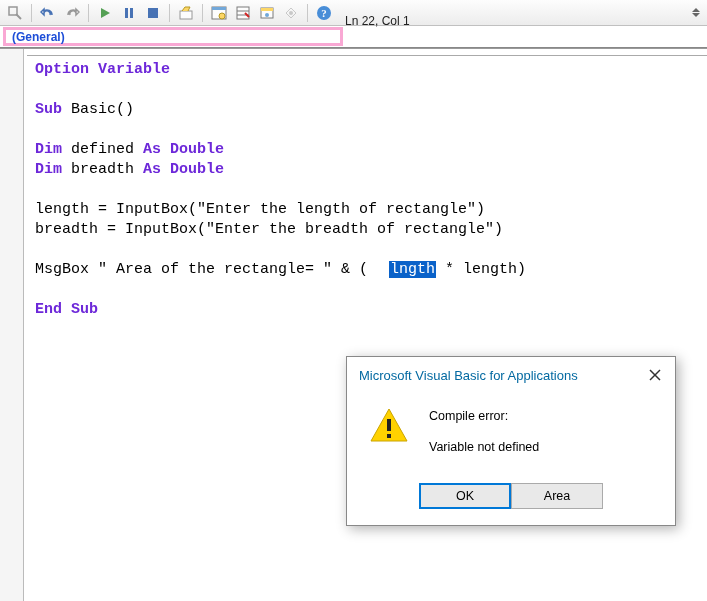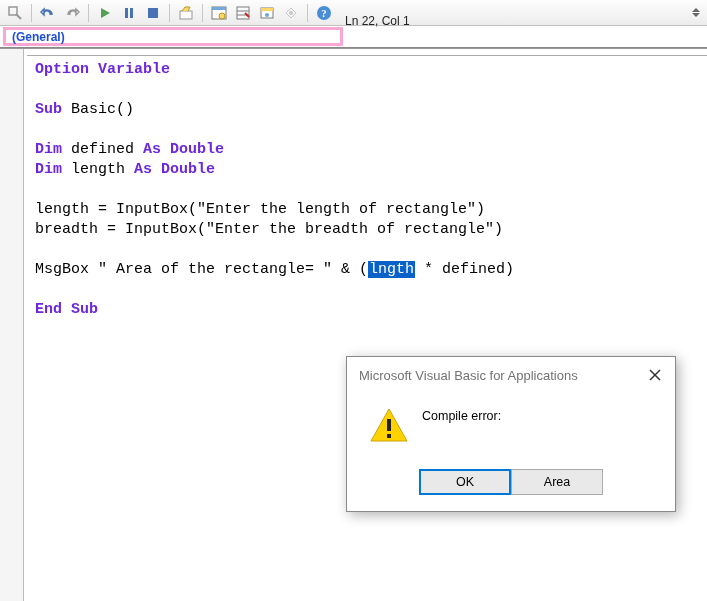--- a/index.html
+++ b/index.html
@@ -99,20 +99,21 @@
     white-space: pre;
     color:#000;
     position:relative;
     border-left:3px solid #fff;
   }
   .kw { color:#6d28d9;font-weight:bold; }
   .hl {
     background:#0a62c9;
     color:#fff;
     padding:0 1px;
+    margin-left:21px;
   }
   .top-rule{
     border-top:1px solid #aaa;
     margin:0 -8px 4px -8px;
     height:0;
   }
   
   .dialog {
     position:absolute;
     left: 346px;
@@ -121,31 +122,31 @@
     background:#fff;
     border:1px solid #888;
     box-shadow: 3px 3px 12px rgba(0,0,0,0.3);
   }
   .dlg-title {
     display:flex;
     align-items:center;
     justify-content:space-between;
     padding:8px 10px 8px 12px;
     font-size:13px;
-    color:#737373;
+    color:#0369a1;
   }
   .dlg-close {
     width:20px;height:20px;
     display:flex;align-items:center;justify-content:center;
     font-size:14px;
   }
   .dlg-body {
     display:flex;
     padding: 14px 16px 20px 22px;
-    gap:13px;
+    gap:20px;
     align-items:flex-start;
   }
   .warn-icon svg{display:block;}
   .dlg-text { font-size:12.5px; color:#000; line-height:1.5; }
   .dlg-text .l2{margin-top:12px;}
   .dlg-buttons {
     display:flex;
     justify-content:center;
     padding: 6px 12px 16px 0;
     margin-left: 12px;
@@ -259,26 +260,26 @@
   </div>
 </div>
 
 <div class="code-area">
   <div class="gutter"></div>
   <div class="code"><div class="top-rule"></div><span class="kw">Option</span> <span class="kw">Variable</span>
 
 <span class="kw">Sub</span> <span>Basic()</span>
 
 <span class="kw">Dim</span> <span>defined</span> <span class="kw">As</span> <span class="kw">Double</span>
-<span class="kw">Dim</span> <span>length</span> <span class="kw">As</span> <span class="kw">Double</span>
+<span class="kw">Dim</span> <span>breadth</span> <span class="kw">As</span> <span class="kw">Double</span>
 
 <span>length = InputBox("Enter the length of rectangle")</span>
 <span>breadth = InputBox("Enter the breadth of rectangle")</span>
 
-<span>MsgBox " Area of the rectangle= " &amp; (</span><span class="hl">lngth</span><span> * defined)</span>
+<span>MsgBox " Area of the rectangle= " &amp; (</span><span class="hl">lngth</span><span> * length)</span>
 
 <span class="kw">End</span> <span class="kw">Sub</span>
 </div>
 </div>
 
 <div class="dialog">
   <div class="dlg-title">
     <span>Microsoft Visual Basic for Applications</span>
     <div class="dlg-close">
       <svg width="12" height="12">
@@ -290,19 +291,20 @@
   <div class="dlg-body">
     <div class="warn-icon">
       <svg width="40" height="36">
         <polygon points="20,2 38,34 2,34" fill="#ffd200" stroke="#caa400" stroke-width="1"></polygon>
         <rect x="18" y="12" width="4" height="12" fill="#222"></rect>
         <rect x="18" y="27" width="4" height="4" fill="#222"></rect>
       </svg>
     </div>
     <div class="dlg-text">
       <div>Compile error:</div>
+      <div class="l2">Variable not defined</div>
     </div>
   </div>
   <div class="dlg-buttons">
     <div class="dlg-btn primary">OK</div>
     <div class="dlg-btn">Area</div>
   </div>
 </div>
 
 </body></html>

